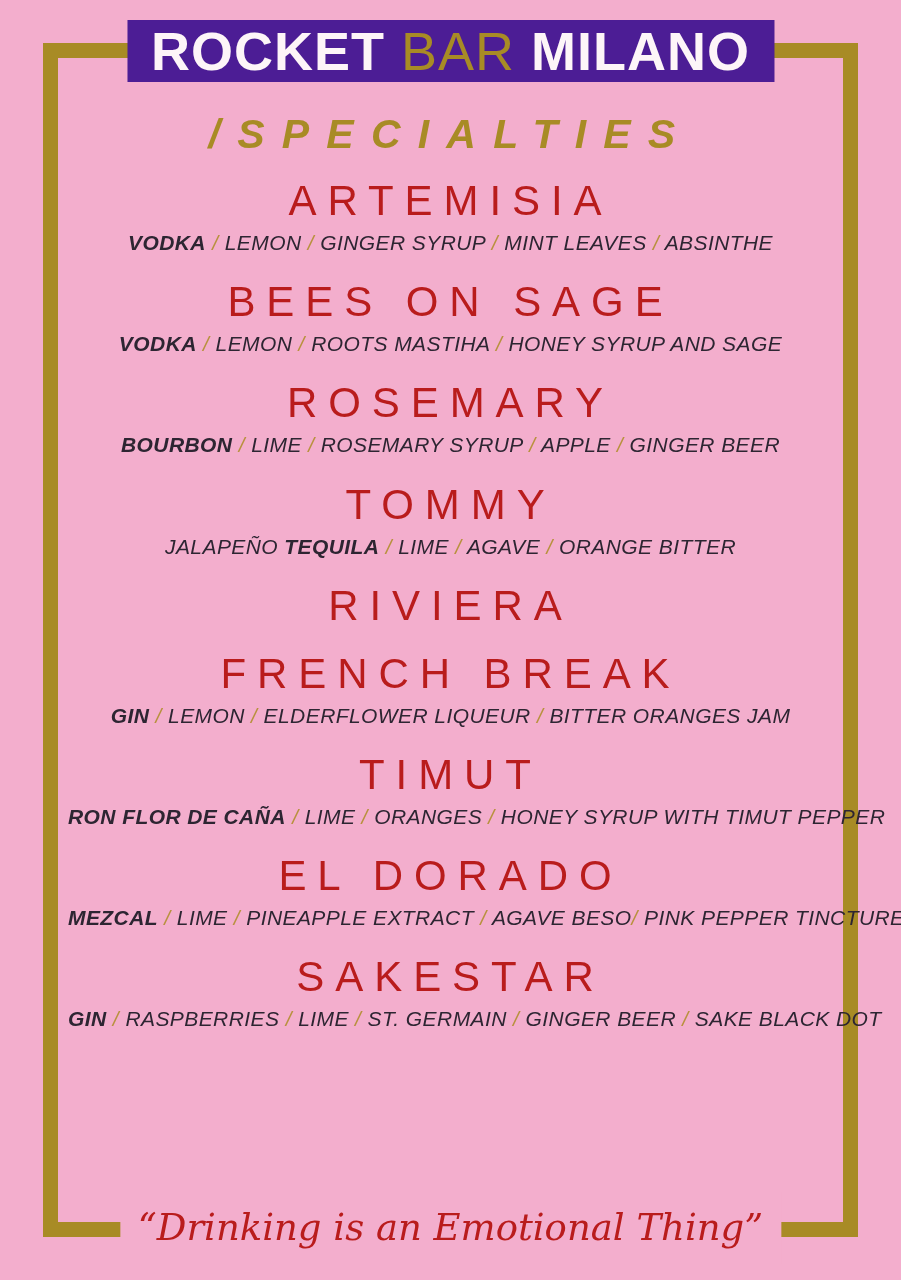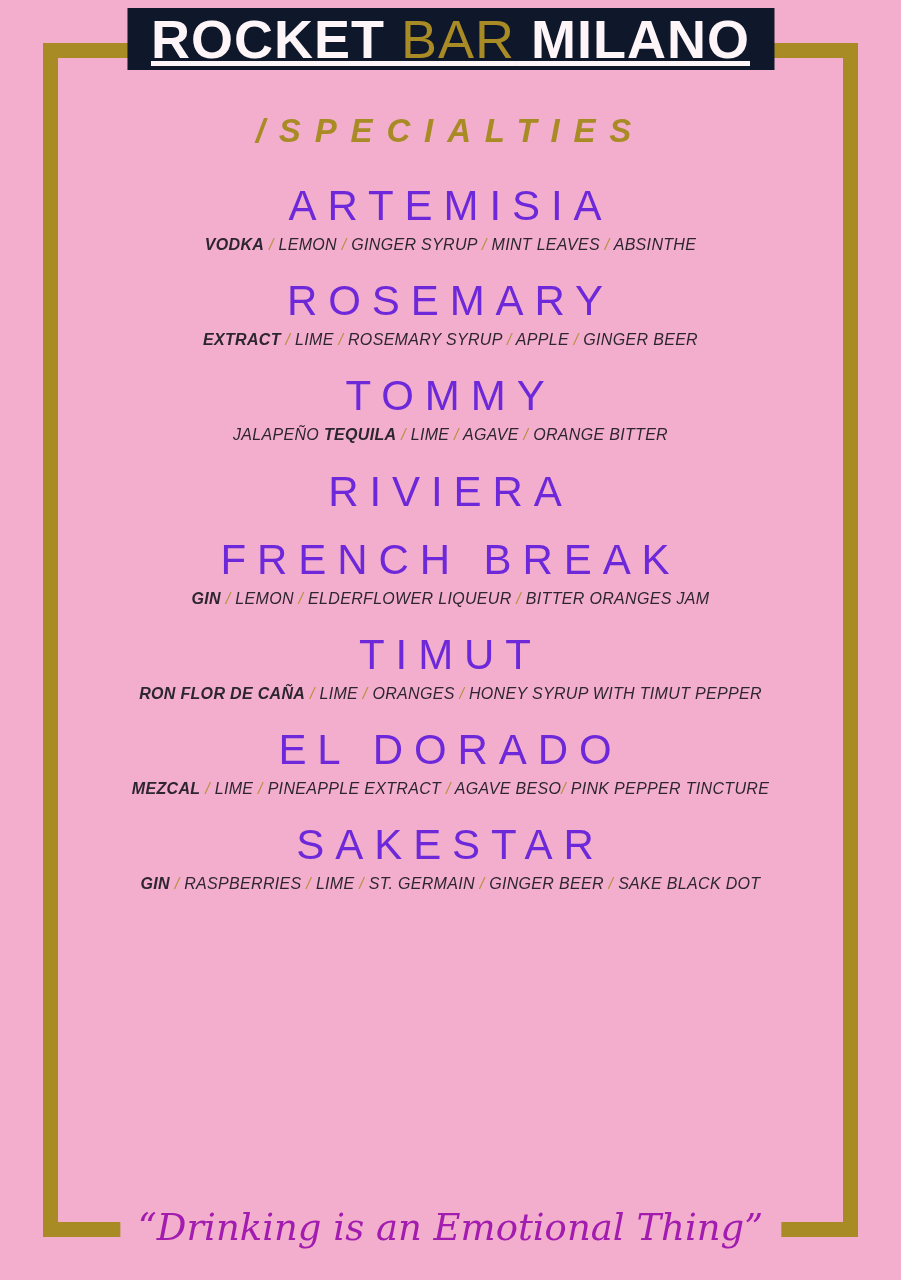--- a/index.html
+++ b/index.html
@@ -11,83 +11,82 @@
     overflow:hidden;
   }
   .frame{
     position:absolute;
     left:43px;top:43px;right:43px;bottom:43px;
     border:15px solid #a88b25;
     pointer-events:none;
   }
   .title{
     position:absolute;
-    top:8px;left:50%;
+    top:20px;left:50%;
     transform:translateX(-50%);
-    background:#0f172a;
+    background:#4c1d95;
     padding:0 24px;
     white-space:nowrap;
     font-size:54px;
     font-weight:700;
     letter-spacing:1px;
     line-height:62px;
     color:#fdf5f8;
     z-index:2;
-    text-decoration:underline;
   }
   .title .word-bar{
     color:#a88b25;
     font-weight:400;
   }
   .content{
     position:absolute;
     left:60px;right:60px;top:0;
     text-align:center;
     padding-top:114px;
   }
   .subtitle{
     display:inline-block;
     color:#a88b25;
-    font-size:33px;
+    font-size:41px;
     font-weight:700;
     font-style:italic;
     letter-spacing:0.42em;
     line-height:1;
-    margin:0 0 38px 0;
+    margin:0 0 25px 0;
     text-align:center;
   }
   .cocktail{margin:0 0 26px 0;}
   .cname{
     margin:0 0 8px 0;
     font-size:42px;
     font-weight:400;
     letter-spacing:0.26em;
     line-height:1;
-    color:#6d28d9;
+    color:#b91c1c;
   }
   .ingredients{
     margin:8px;
-    font-size:16px;
+    font-size:21px;
     font-style:italic;
     letter-spacing:0.02em;
     line-height:1.2;
     color:#2d2532;
     white-space:nowrap;
   }
   .run-b{font-weight:700;}
   .run-n{font-weight:400;}
   .run-g{color:#b8913d;font-weight:400;}
   .quote{
     position:absolute;
     top:1192px;left:50%;
     transform:translateX(-50%);
     background:#f3aecd;
     padding:0 18px;
     white-space:nowrap;
-    color:#a21caf;
+    color:#b91c1c;
     font-family:"DejaVu Serif",serif;
     font-style:italic;
     font-size:37px;
     line-height:72px;
     z-index:2;
   }
 </style>
 </head>
 <body>
 
@@ -98,22 +97,26 @@
 </div>
 
 <div class="content">
   <h1 class="subtitle">/SPECIALTIES</h1>
   <div id="cocktail-list">
       <div class="cocktail">
         <h2 class="cname">ARTEMISIA</h2>
         <p class="ingredients"><span class="run-b">VODKA</span><span class="run-g"> / </span><span class="run-n">LEMON</span><span class="run-g"> / </span><span class="run-n">GINGER SYRUP</span><span class="run-g"> / </span><span class="run-n">MINT LEAVES</span><span class="run-g"> / </span><span class="run-n">ABSINTHE</span></p>
       </div>
       <div class="cocktail">
+        <h2 class="cname">BEES ON SAGE</h2>
+        <p class="ingredients"><span class="run-b">VODKA</span><span class="run-g"> / </span><span class="run-n">LEMON</span><span class="run-g"> / </span><span class="run-n">ROOTS MASTIHA</span><span class="run-g"> / </span><span class="run-n">HONEY SYRUP AND SAGE</span></p>
+      </div>
+      <div class="cocktail">
         <h2 class="cname">ROSEMARY</h2>
-        <p class="ingredients"><span class="run-b">EXTRACT</span><span class="run-g"> / </span><span class="run-n">LIME</span><span class="run-g"> / </span><span class="run-n">ROSEMARY SYRUP</span><span class="run-g"> / </span><span class="run-n">APPLE</span><span class="run-g"> / </span><span class="run-n">GINGER BEER</span></p>
+        <p class="ingredients"><span class="run-b">BOURBON</span><span class="run-g"> / </span><span class="run-n">LIME</span><span class="run-g"> / </span><span class="run-n">ROSEMARY SYRUP</span><span class="run-g"> / </span><span class="run-n">APPLE</span><span class="run-g"> / </span><span class="run-n">GINGER BEER</span></p>
       </div>
       <div class="cocktail">
         <h2 class="cname">TOMMY</h2>
         <p class="ingredients"><span class="run-n">JALAPEÑO </span><span class="run-b">TEQUILA</span><span class="run-g"> / </span><span class="run-n">LIME</span><span class="run-g"> / </span><span class="run-n">AGAVE</span><span class="run-g"> / </span><span class="run-n">ORANGE BITTER</span></p>
       </div>
       <div class="cocktail">
         <h2 class="cname">RIVIERA</h2>
       </div>
       <div class="cocktail">
         <h2 class="cname">FRENCH BREAK</h2>

